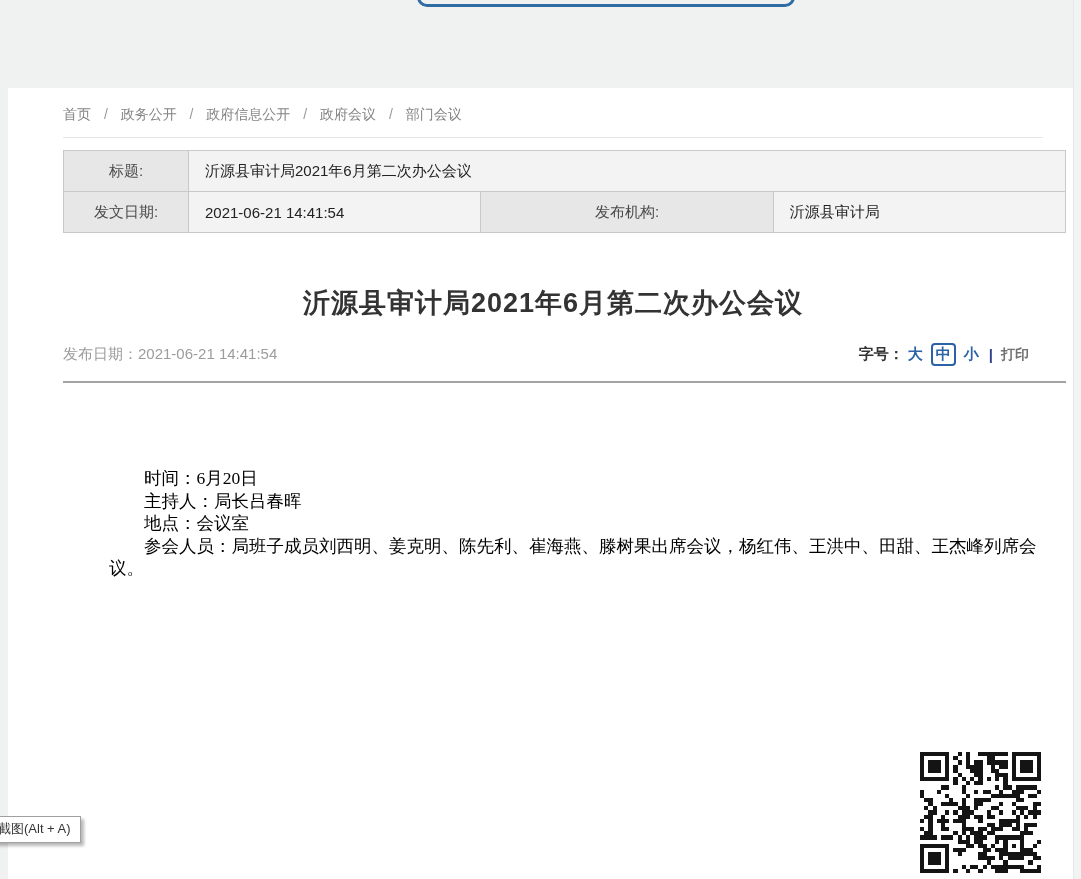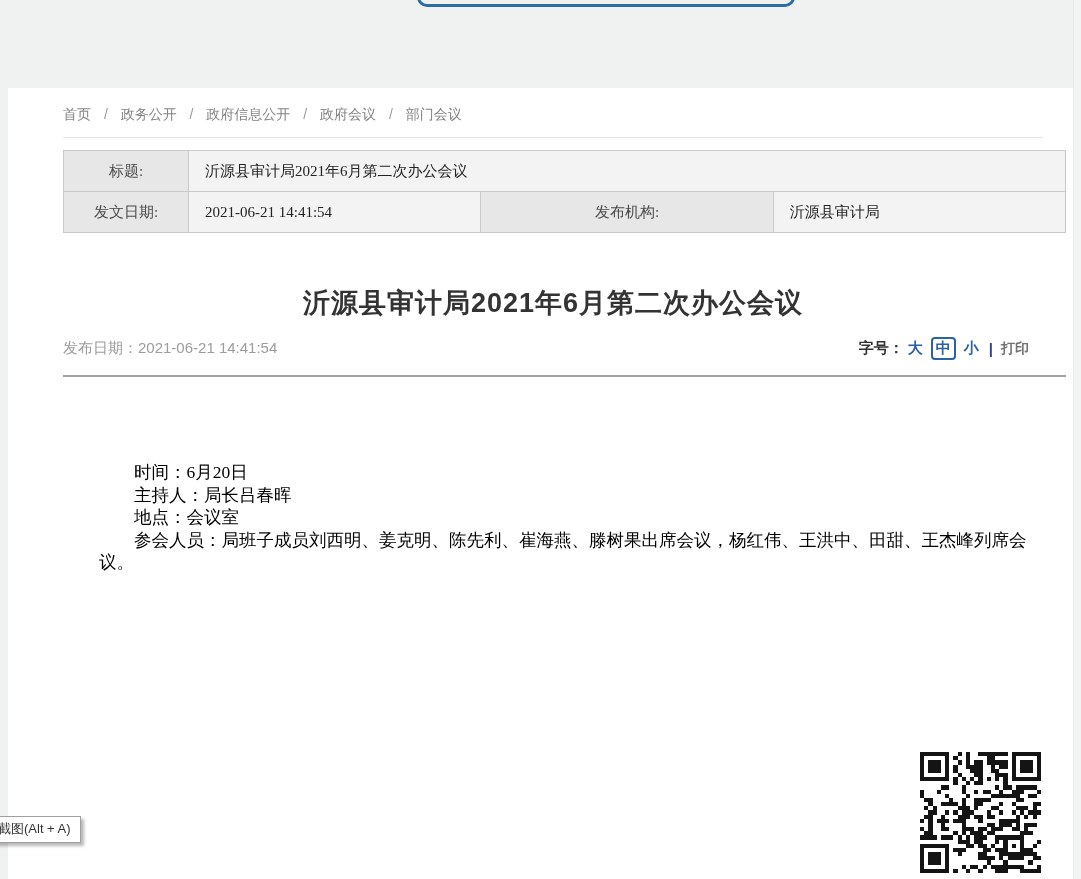--- a/index.html
+++ b/index.html
@@ -14,46 +14,46 @@
   .panel { position:absolute; left:8px; top:88px; width:1065px; height:865px; background:#ffffff;padding-left:23px; }
   .panel-inner { padding:14px 30px 0 32px; }
 
   
   .breadcrumb { font-size:14px; color:#848484; padding-top:4px; }
   .breadcrumb a { color:#848484; text-decoration:none; cursor:pointer; }
   .breadcrumb .sep { color:#9a9a9a; margin:0 9px; }
   .bc-divider { height:1px; background:#e6e6e6; margin-top:13px; }
 
   
-  table.meta { width:1003px; margin-top:12px; border-collapse:collapse; table-layout:fixed;font-family:Liberation Serif, serif; }
+  table.meta { width:1003px; margin-top:12px; border-collapse:collapse; table-layout:fixed; }
   table.meta td { border:1px solid #c9c9c9; height:41px; font-size:15px; }
   td.lbl { background:#e7e7e7; color:#4a4a4a; text-align:center; width:125px; }
   td.lbl2 { width:120px; }
   td.val { background:#f3f3f3; color:#222; padding-left:16px; }
   td.val2 { width:205px;margin-top:20px; }
 
   
   h1.title { margin-top:52px; text-align:center; font-size:27px; font-weight:bold; color:#333;
     letter-spacing:1px; }
 
   
-  .meta-row { margin-top:16px; display:flex; justify-content:space-between; align-items:center;
+  .meta-row { margin-top:22px; display:flex; justify-content:space-between; align-items:center;
     padding-right:14px; }
   .pubdate { font-size:15px; color:#9c9c9c; }
   .controls { font-size:15px; color:#333; display:flex; align-items:center;font-weight:bold; }
   .controls a { text-decoration:none; cursor:pointer; }
   .fs { color:#2c62a6; margin:0 4px; }
   .fs.active { border:2px solid #2c62a6; border-radius:4px; padding:0 3px; }
   .pipe { color:#33418e; margin:0 8px 0 6px; }
   .print { color:#737373; font-size:14px;text-align:right; }
 
   .rule { height:2px; background:#a3a3a3; margin-top:15px; width:1003px; }
 
   
-  .article-body { margin:84px 35px 0 36px; width:930px; font-family:"Liberation Serif","DejaVu Serif",serif;
+  .article-body { margin:84px 35px 0 46px; width:930px; font-family:"Liberation Serif","DejaVu Serif",serif;
     font-size:17.5px; color:#000; line-height:22.6px; }
   .article-body p { text-indent:2em; }
 
   
   .qr { position:absolute; left:912px; top:664px; width:121px; height:121px; shape-rendering:crispEdges; }
 
   
   .scrollbar { position:absolute; right:0; top:0; width:8px; height:879px; background:#f2f3f3;
     border-left:1px solid #e8e8e8; }
 

